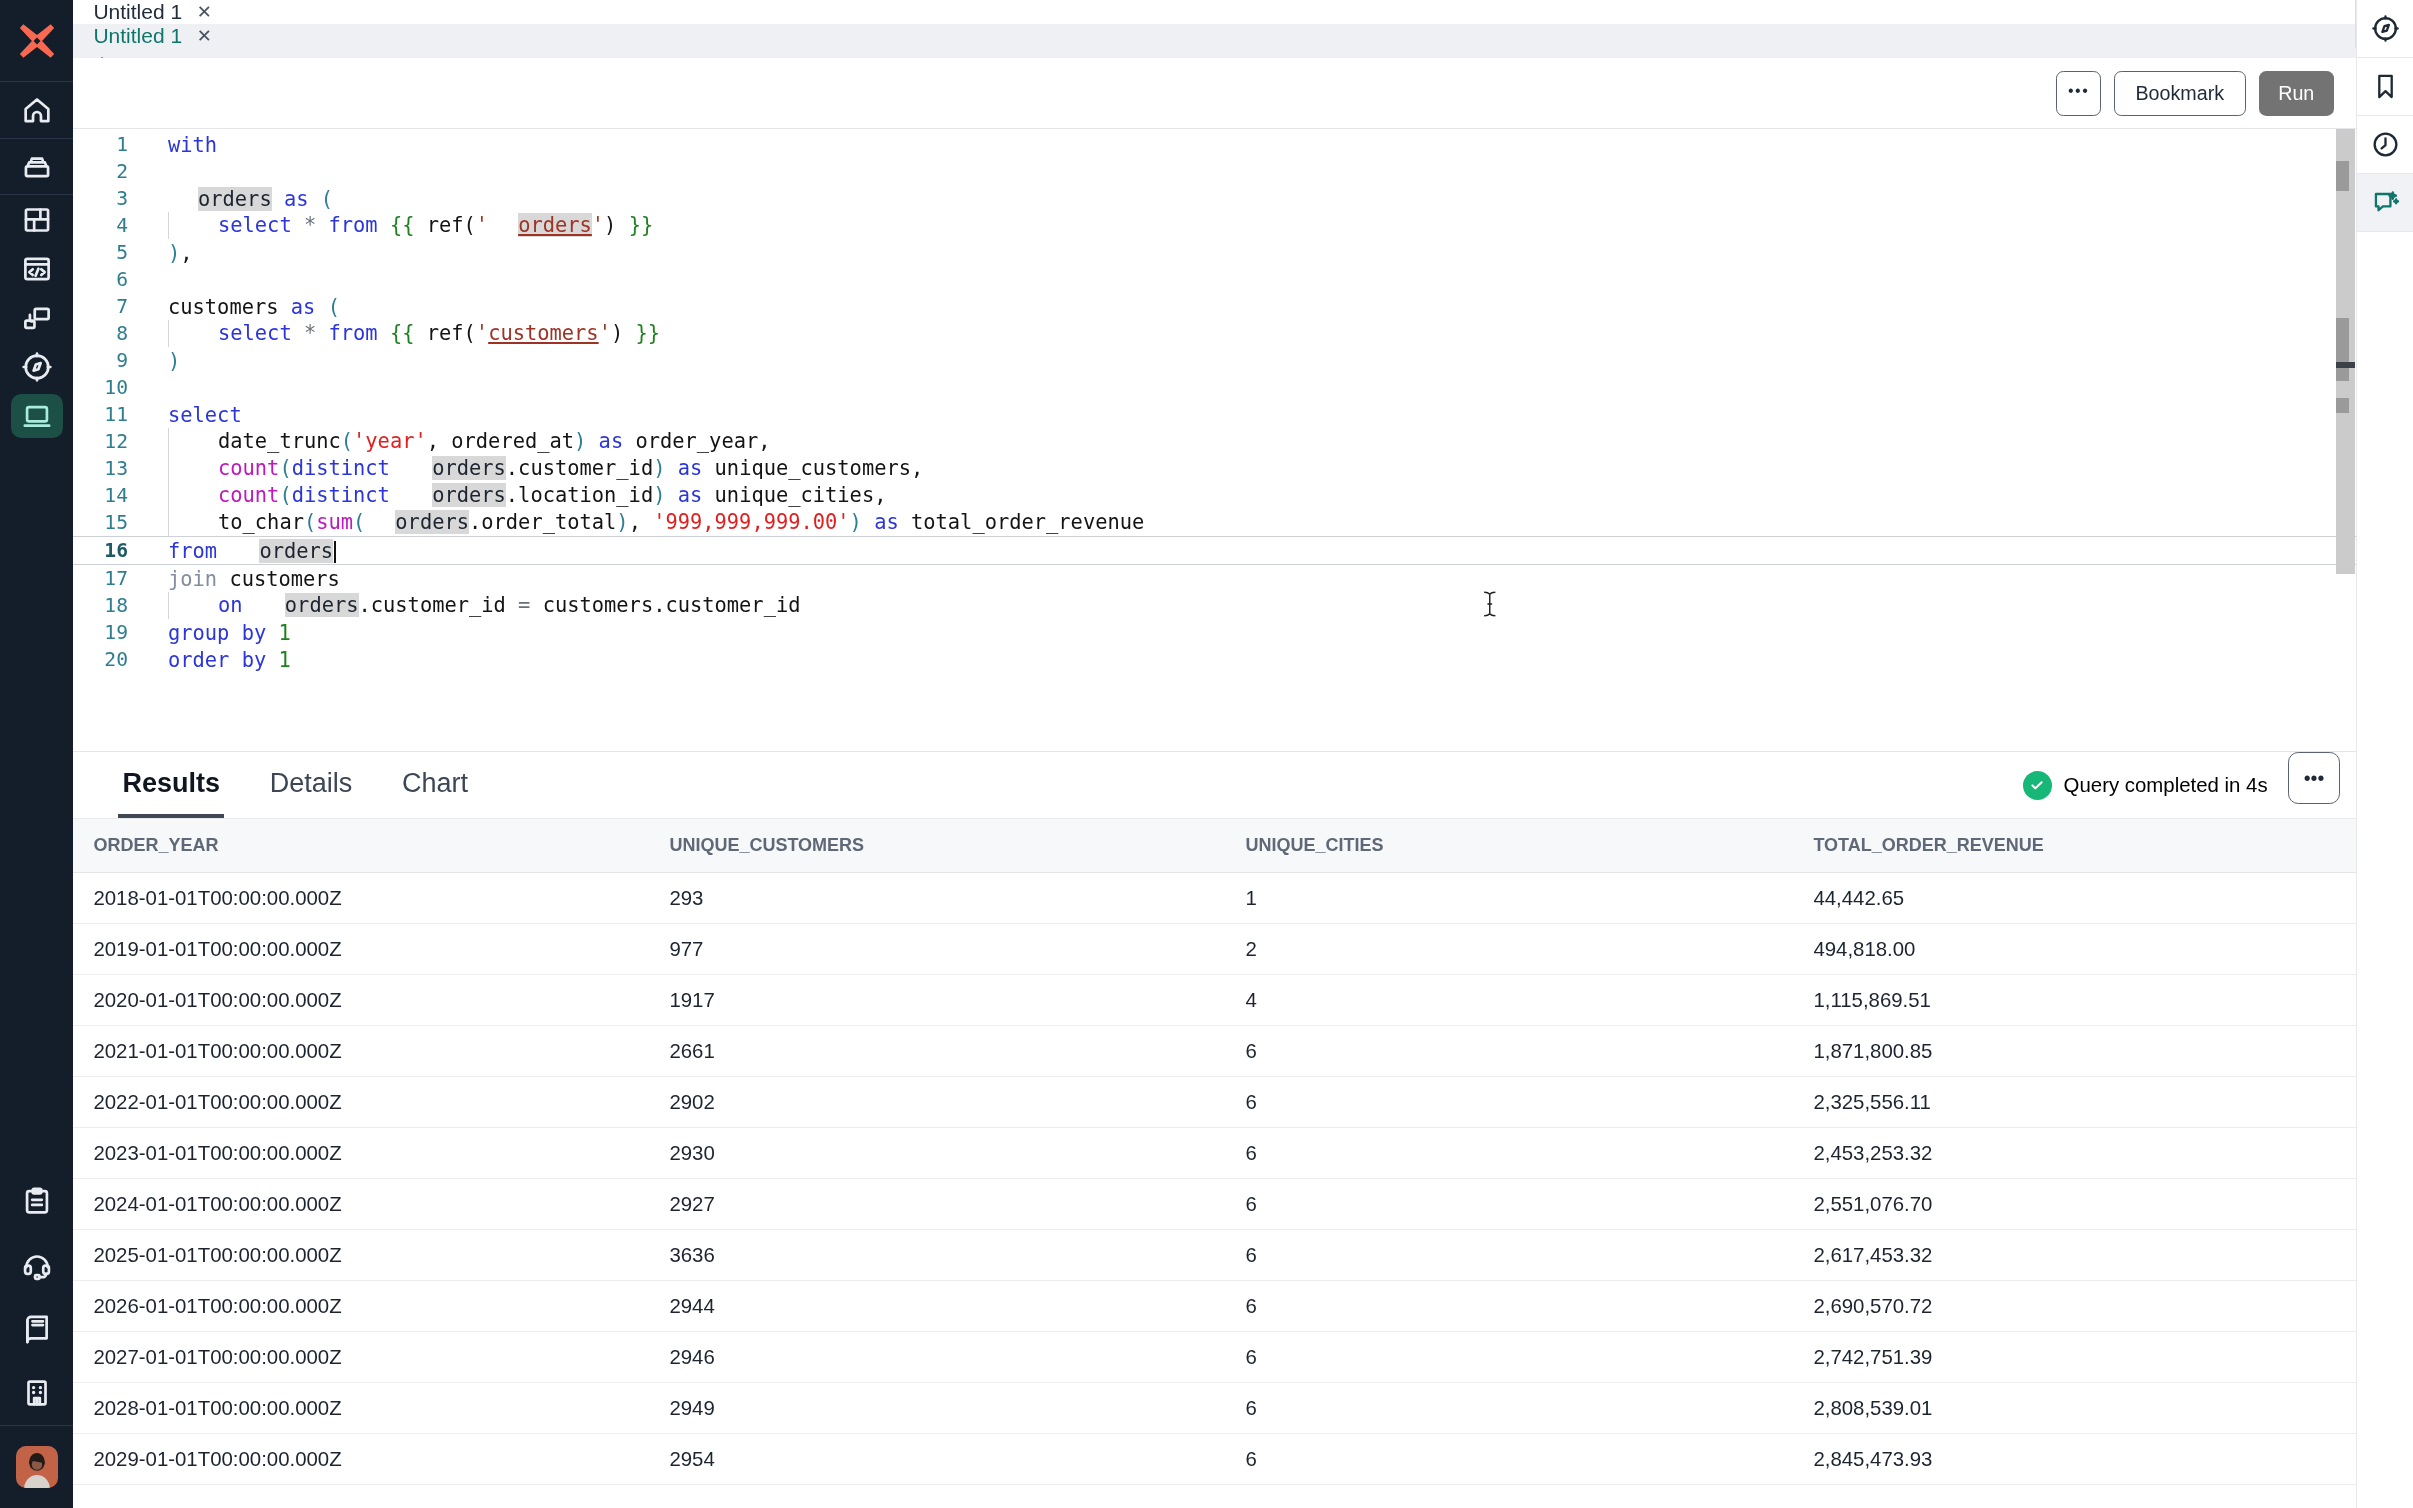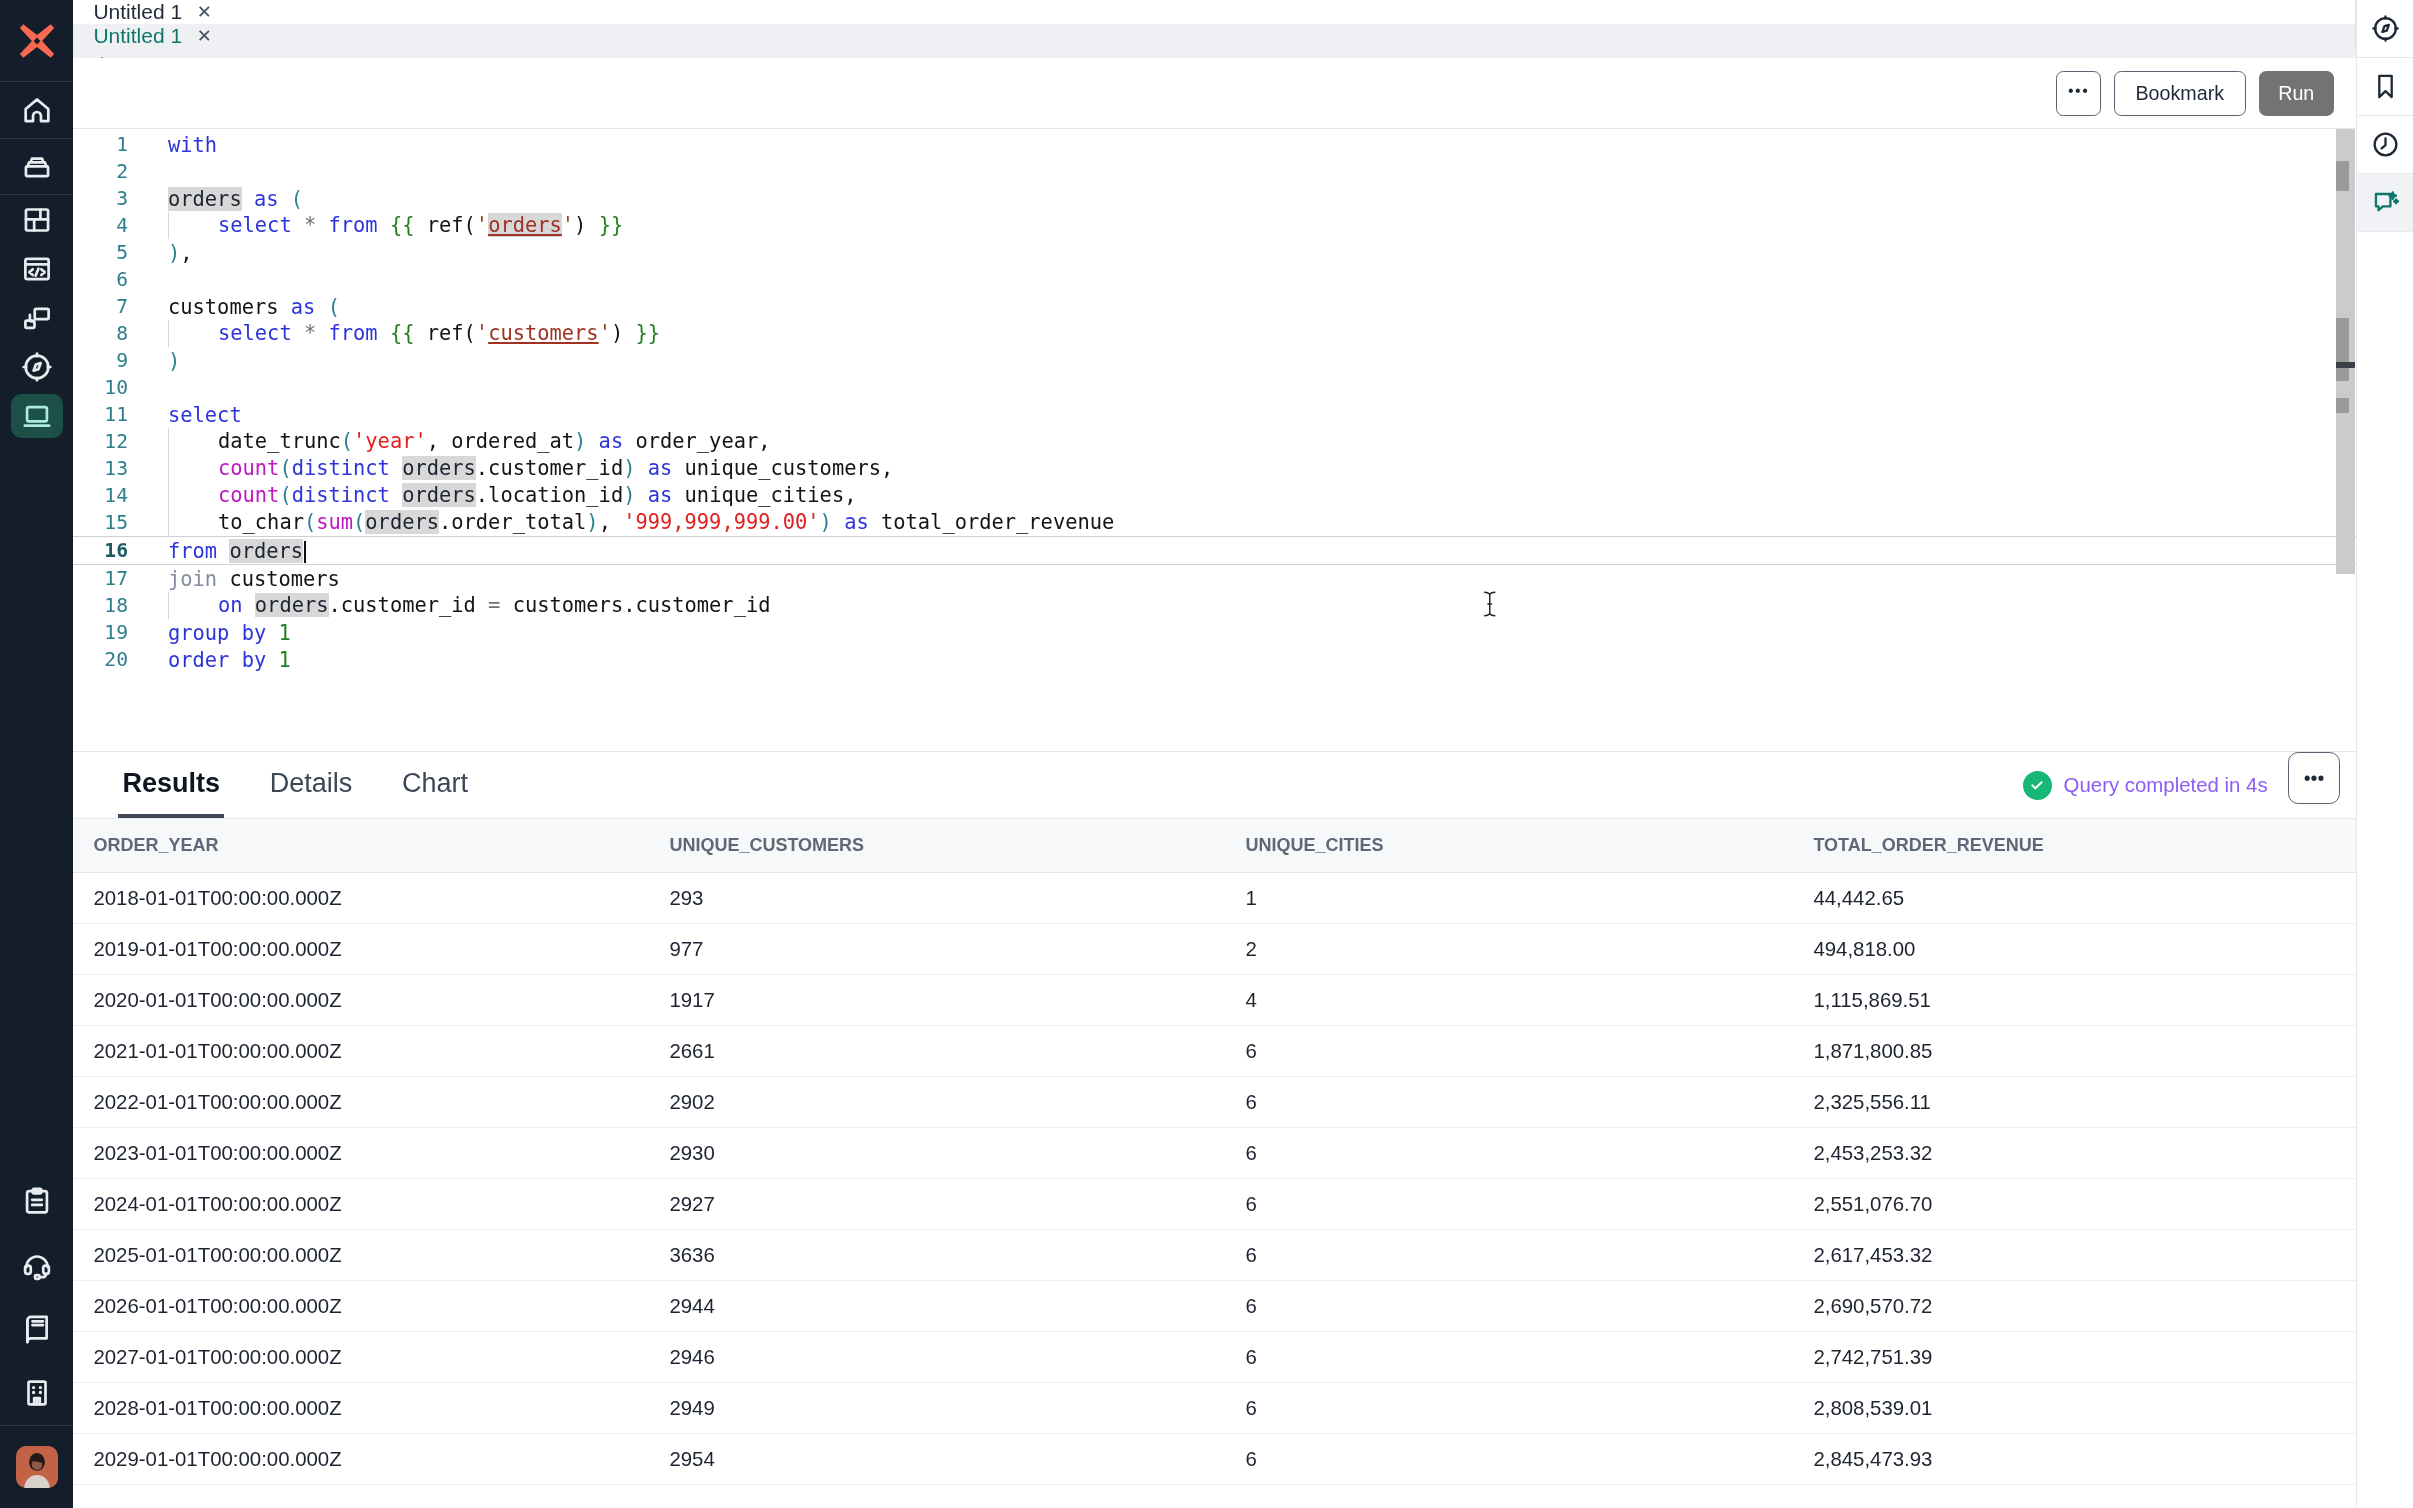--- a/index.html
+++ b/index.html
@@ -45,34 +45,34 @@
   .cl .ln{width:95px;padding-right:40px;box-sizing:border-box;text-align:right;color:#2E7E8F;font-size:19.7px;flex-shrink:0;}
   .cl.active{border-top:0.7px solid #CDD1D7;border-bottom:0.7px solid #CDD1D7;}
   .cl.active .ln{color:#1C5B66;font-weight:bold;}
   .code{white-space:pre;}
   .ind{display:inline-block;width:49px;border-left:0.7px solid #D4D6DA;height:27px;vertical-align:middle;}
   .tk-kw{color:#2B35DB;} .tk-kw2{color:#828CA0;} .tk-fn{color:#BE18BE;}
   .tk-str{color:#E02020;} .tk-str2{color:#9E3A28;}
   .tk-link{color:#A03224;text-decoration:underline;}
   .tk-jinja{color:#1F8020;} .tk-num{color:#1F8020;}
   .tk-br{color:#2E7F93;} .tk-op{color:#6A6F78;} .tk-pl{color:#141414;}
-  .tk-hl{background:#D8D8D8;}
+  .tk-hl{background:#D8D8D8;margin-left:30px;}
   .caret{display:inline-block;width:2.2px;height:22px;background:#111;vertical-align:middle;margin-left:0.7px;}
   .ruler{position:absolute;top:0;right:1.5px;width:19px;height:445px;background:#CBCBCB;}
   .ruler .mark{position:absolute;left:0;width:13px;background:#9A9A9A;}
   .ruler .cline{position:absolute;left:0;width:19px;background:#3A4149;}
   .ibeam{position:absolute;left:1408px;top:461px;width:17.5px;height:28px;}
 
   
   .results{flex:1;display:flex;flex-direction:column;overflow:hidden;border-top:1.5px solid #E4E6EA;}
   .rtabs{height:66px;display:flex;align-items:stretch;padding-left:45px;border-bottom:1.5px solid #E9EAEE;flex-shrink:0;}
   .rtab{font-size:27px;color:#3C4654;margin-right:41px;padding:0 4.4px;display:flex;align-items:center;
         border-bottom:4.4px solid transparent;box-sizing:border-box;cursor:pointer;}
   .rtab.active{color:#10161F;font-weight:bold;border-bottom-color:#3F4854;}
-  .rstatus{margin-left:auto;display:flex;align-items:center;gap:11.7px;color:#8b5cf6;font-size:20.4px;}
+  .rstatus{margin-left:auto;display:flex;align-items:center;gap:11.7px;color:#000000;font-size:20.4px;}
   .chk{width:29px;height:29px;border-radius:50%;background:#17B877;display:grid;place-items:center;flex-shrink:0;}
   .chk svg{width:16px;height:16px;stroke:#fff;fill:none;stroke-width:3;stroke-linecap:round;stroke-linejoin:round;}
   .btn.rmore{width:52px;height:52px;margin-left:20.4px;margin-right:16px;border-radius:10.2px;}
   .tbl{flex:1;overflow:hidden;}
   .thead,.trow{display:grid;grid-template-columns:576px 576px 568px 1fr;align-items:center;}
   .thead{background:#F7F8FA;height:53px;border-bottom:1.5px solid #E4E5E9;color:#5E6876;font-weight:bold;font-size:18px;}
   .thead div,.trow div{padding-left:20.4px;}
   .trow{height:50px;font-size:20.4px;color:#1D2430;border-bottom:1.5px solid #EDEDF1;background:#fff;}
 
   

